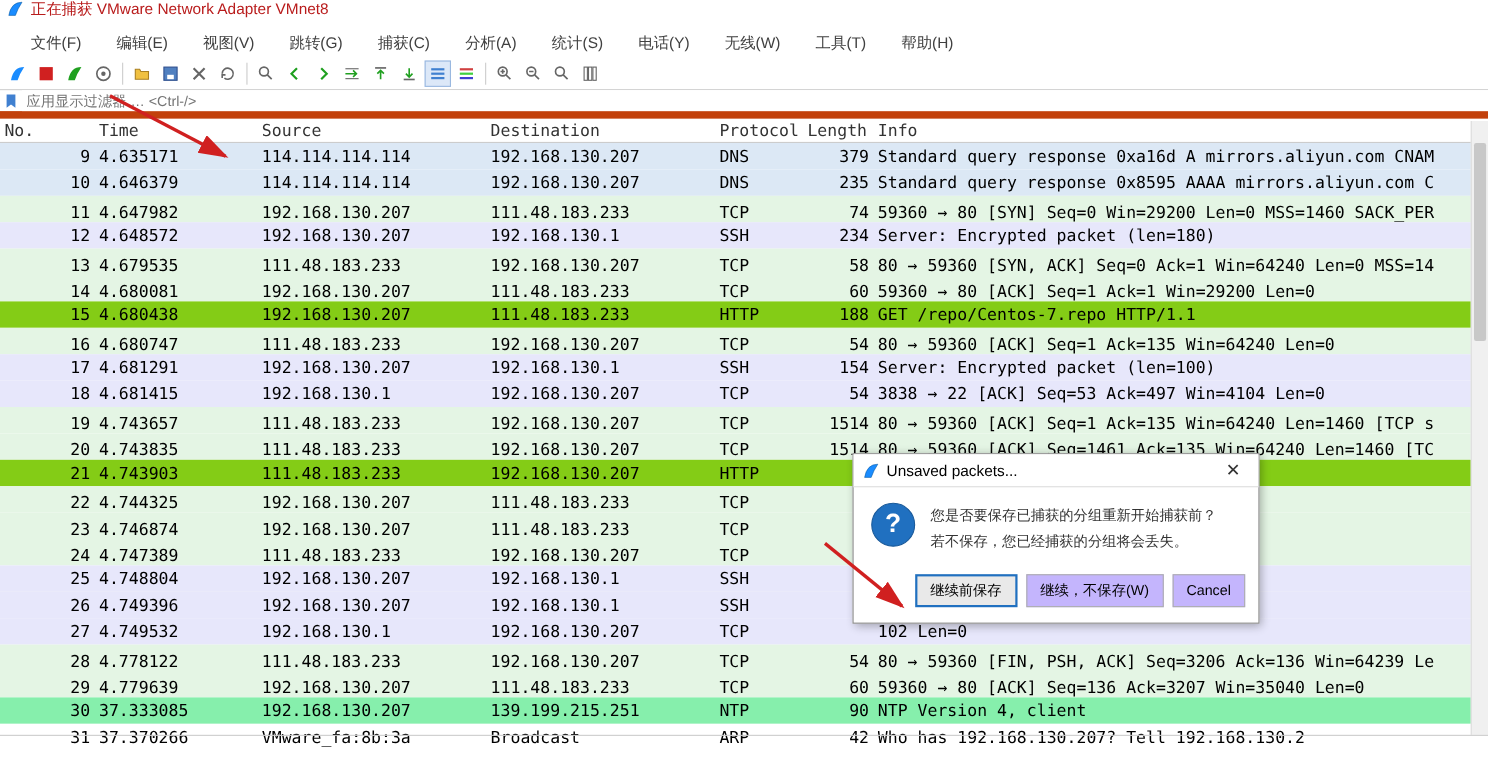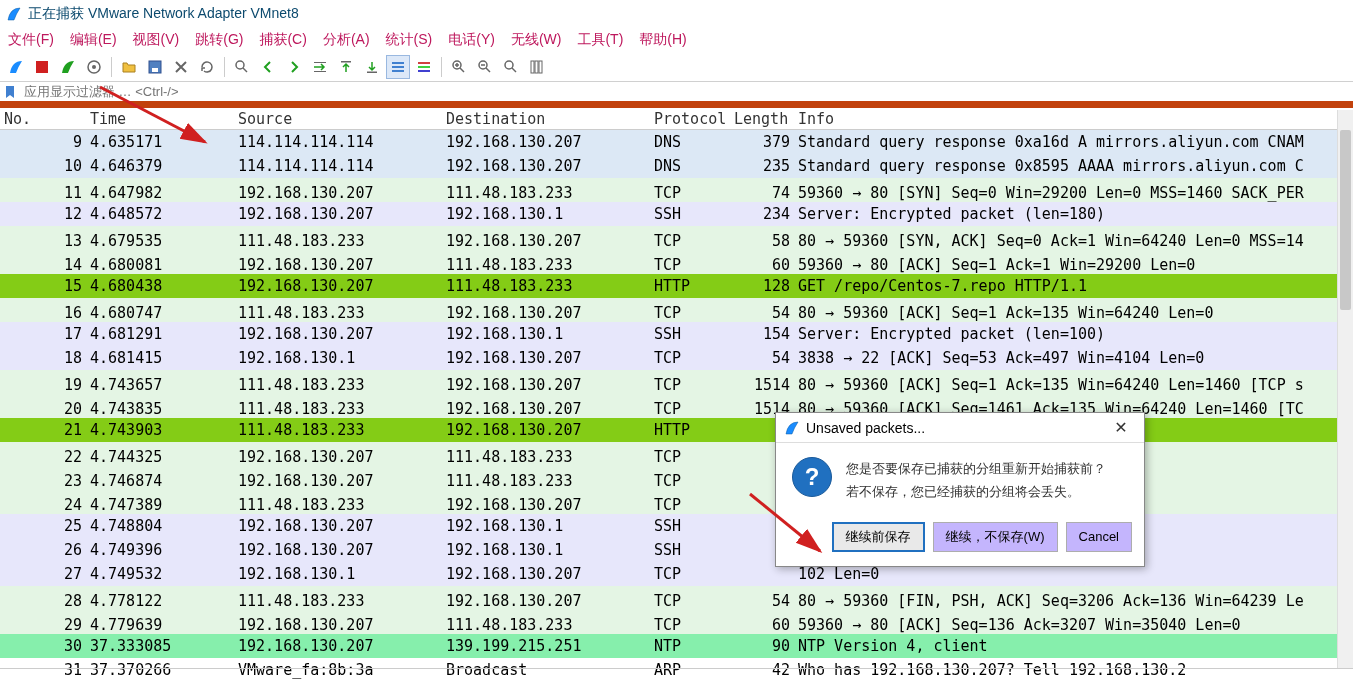--- a/index.html
+++ b/index.html
@@ -1,22 +1,22 @@
 <!DOCTYPE html>
 <html><head>
 <meta charset="utf-8">
 <style>
 * { margin: 0; padding: 0; box-sizing: border-box; }
 body { font-family: "Microsoft YaHei", "Segoe UI", sans-serif; font-size: 13px; background: #fff; overflow: hidden; width: 1353px; height: 688px; position: relative; }
 
-.titlebar { height: 28px; display: flex; align-items: center; padding: 0 6px; color: #0c4a6e; background: #fff; }
+.titlebar { height: 28px; display: flex; align-items: flex-start; padding: 0 6px; color: #b91c1c; background: #fff; }
 .titlebar .shark { width: 16px; height: 16px; margin-right: 6px; }
 .titlebar .title { font-size: 14px; }
 
-.menubar { height: 24px; display: flex; align-items: center; padding: 0 2px; gap: 4px; color: #be185d; font-size: 14px; }
+.menubar { height: 24px; display: flex; align-items: center; padding: 0 22px; gap: 20px; color: #404040; font-size: 14px; }
 .menubar span { padding: 2px 6px; cursor: default; }
 
 .toolbar { height: 30px; display: flex; align-items: center; padding: 0 4px; gap: 2px; border-bottom: 1px solid #d0d0d0; }
 .tool-btn { width: 24px; height: 24px; display: flex; align-items: center; justify-content: center; border: 1px solid transparent; background: transparent; }
 .tool-sep { width: 1px; height: 20px; background: #ccc; margin: 0 3px; }
 .tool-btn svg { width: 16px; height: 16px; }
 
 .filterbar { height: 26px; display: flex; align-items: center; border-bottom: 7px solid #c2410c; }
 .filter-icon { width: 20px; display: flex; justify-content: center; color: #2060c0; }
 .filter-input { flex: 1; border: none; outline: none; font-size: 13px; padding: 2px 4px; color: #999; font-family: inherit; }
@@ -280,21 +280,21 @@
       <div class="col-proto">TCP</div>
       <div class="col-len">60</div>
       <div class="col-info">59360 → 80 [ACK] Seq=1 Ack=1 Win=29200 Len=0</div>
     </div>
     <div class="packet-row row-http">
       <div class="col-no">15</div>
       <div class="col-time">4.680438</div>
       <div class="col-src">192.168.130.207</div>
       <div class="col-dst">111.48.183.233</div>
       <div class="col-proto">HTTP</div>
-      <div class="col-len">128</div>
+      <div class="col-len">188</div>
       <div class="col-info">GET /repo/Centos-7.repo HTTP/1.1</div>
     </div>
     <div class="packet-row row-tcpg">
       <div class="col-no">16</div>
       <div class="col-time">4.680747</div>
       <div class="col-src">111.48.183.233</div>
       <div class="col-dst">192.168.130.207</div>
       <div class="col-proto">TCP</div>
       <div class="col-len">54</div>
       <div class="col-info">80 → 59360 [ACK] Seq=1 Ack=135 Win=64240 Len=0</div>

